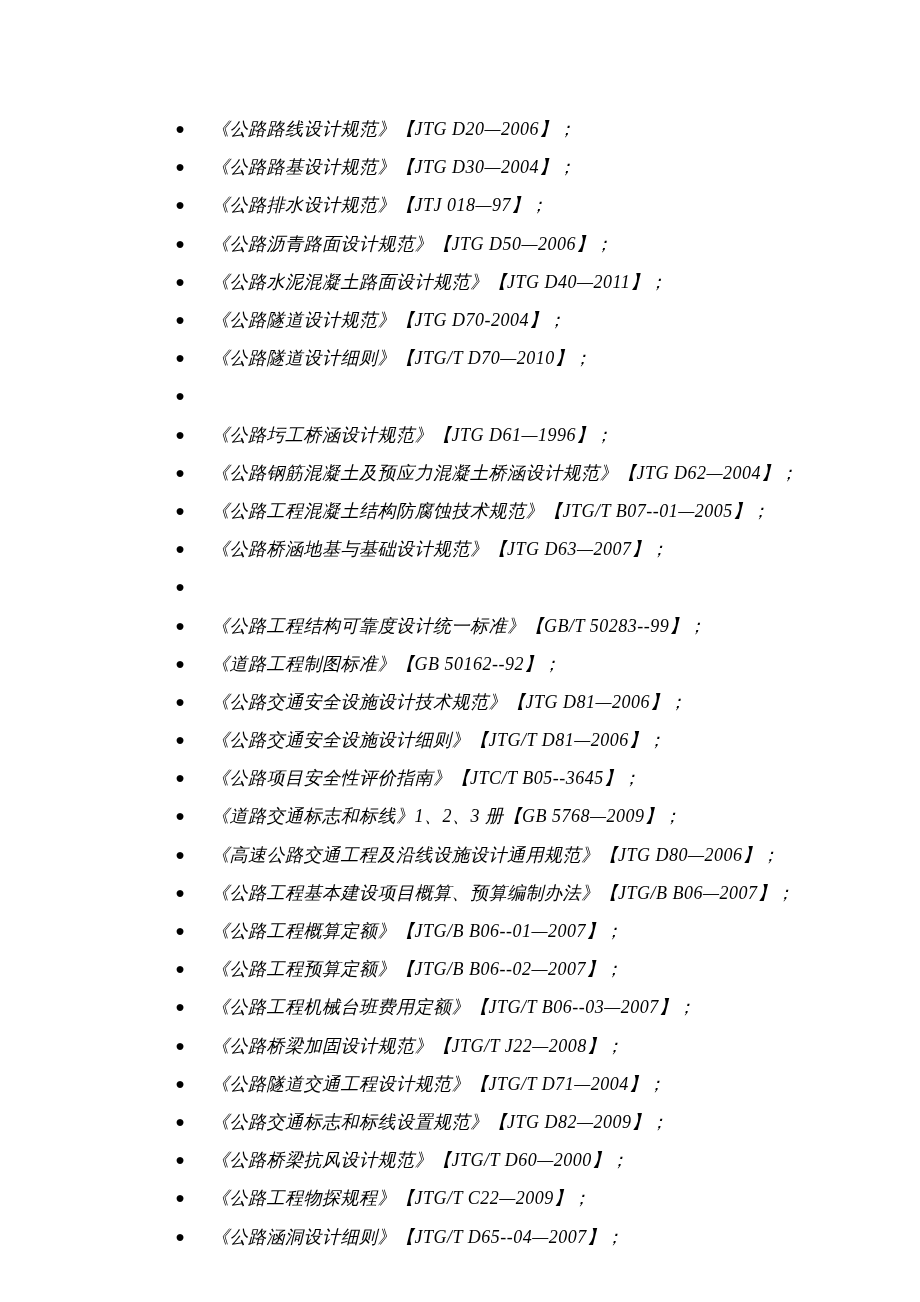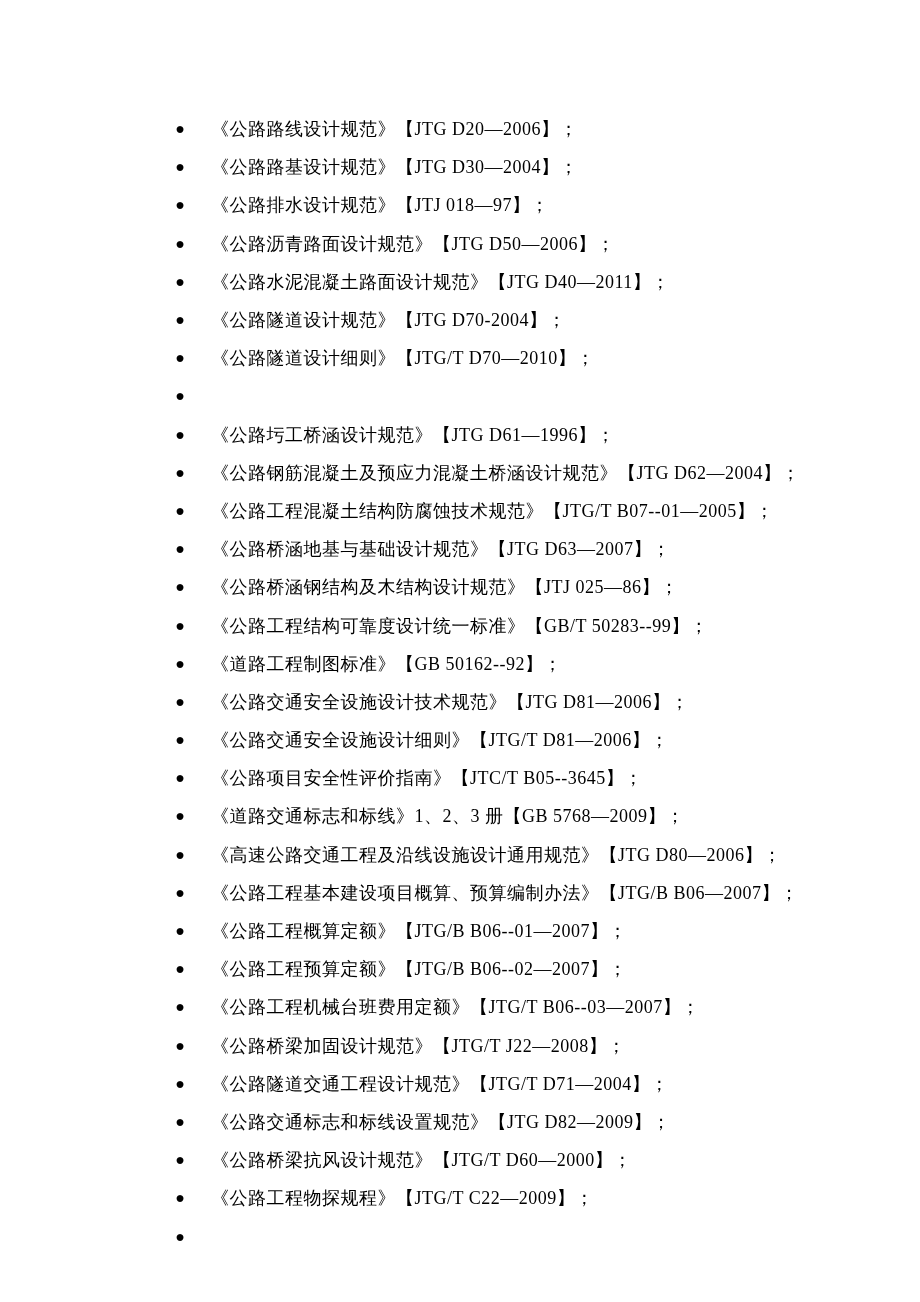--- a/index.html
+++ b/index.html
@@ -26,20 +26,21 @@
   .bullet {
     font-family: Arial, sans-serif;
     font-size: 16px;
     display: inline-block;
     width: 14px;
     text-align: center;
     margin-right: 24px;
   }
   .text {
     letter-spacing: 0.5px;
+    font-style: italic;
   }
 </style>
 </head>
 <body>
 
 <div class="page">
   <div id="list">
       <div class="item">
         <span class="bullet">●</span>
         <span class="text">《公路路线设计规范》【JTG D20—2006】；</span>
@@ -82,21 +83,20 @@
       <div class="item">
         <span class="bullet">●</span>
         <span class="text">《公路工程混凝土结构防腐蚀技术规范》【JTG/T B07--01—2005】；</span>
       </div>
       <div class="item">
         <span class="bullet">●</span>
         <span class="text">《公路桥涵地基与基础设计规范》【JTG D63—2007】；</span>
       </div>
       <div class="item">
         <span class="bullet">●</span>
-        <span class="text">《公路桥涵钢结构及木结构设计规范》【JTJ 025—86】；</span>
       </div>
       <div class="item">
         <span class="bullet">●</span>
         <span class="text">《公路工程结构可靠度设计统一标准》【GB/T 50283--99】；</span>
       </div>
       <div class="item">
         <span class="bullet">●</span>
         <span class="text">《道路工程制图标准》【GB 50162--92】；</span>
       </div>
       <div class="item">
@@ -150,15 +150,16 @@
       <div class="item">
         <span class="bullet">●</span>
         <span class="text">《公路桥梁抗风设计规范》【JTG/T D60—2000】；</span>
       </div>
       <div class="item">
         <span class="bullet">●</span>
         <span class="text">《公路工程物探规程》【JTG/T C22—2009】；</span>
       </div>
       <div class="item">
         <span class="bullet">●</span>
+        <span class="text">《公路涵洞设计细则》【JTG/T D65--04—2007】；</span>
       </div>
     </div>
 </div>
 
 </body></html>

